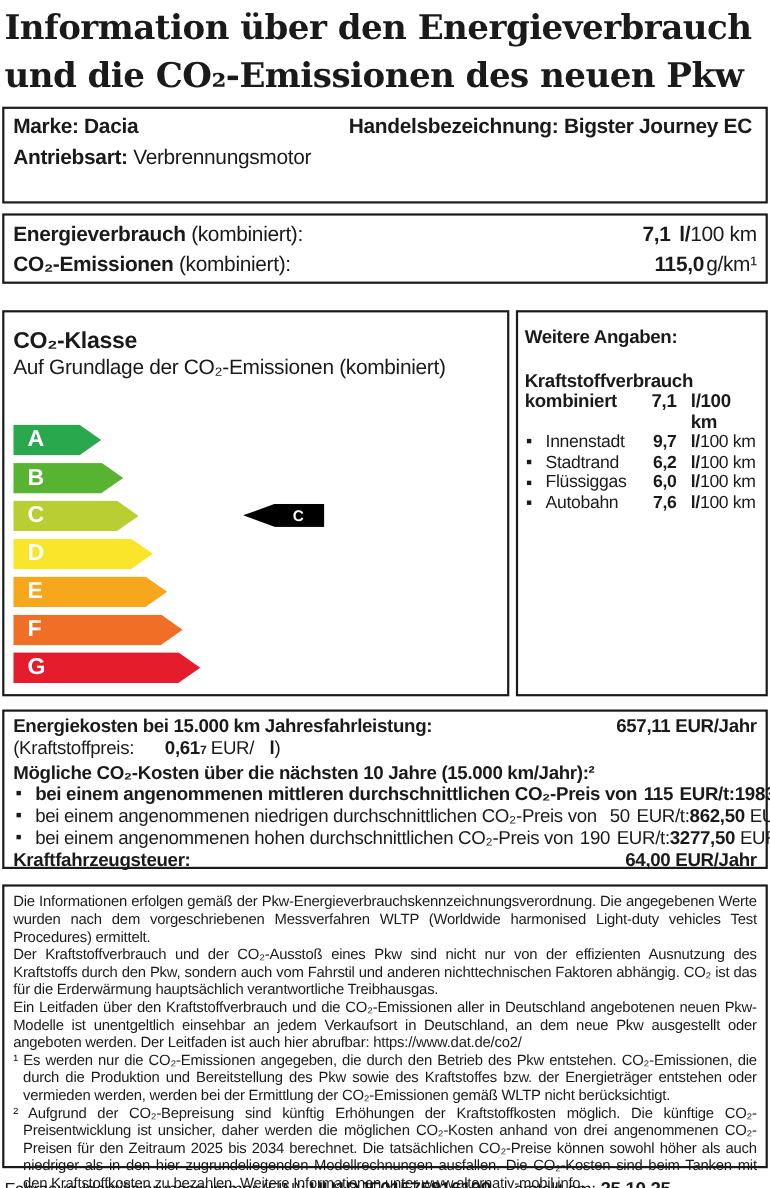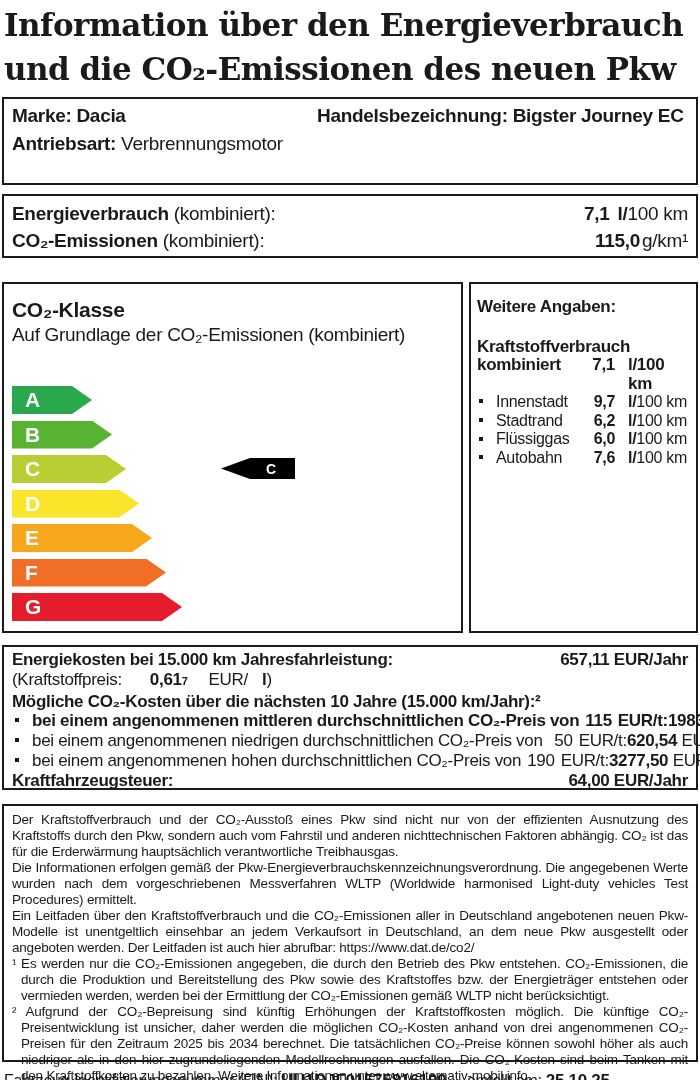--- a/index.html
+++ b/index.html
@@ -71,21 +71,21 @@
 
   
   .cost-box { margin-top:12px; height:145px; padding:3px 8px 0 8px; font-size:17px; }
   .cost-row { display:flex; align-items:baseline; line-height:19.8px; white-space:nowrap; }
   .cost-row .right { margin-left:auto; }
   .bold { font-weight:bold; }
   .bullet-sq { width:4px; height:4px; background:#1a1a1a; flex:none; margin:0 13px 2px 3px; align-self:center; }
   .price-num { display:inline-block; min-width:24px; text-align:right; margin:0 6px; }
   .sup7 { font-size:11px; vertical-align:super; font-weight:bold; }
   .ksp-val { font-weight:bold; margin-left:28px; }
-  .ksp-mid { margin-left:21px; }
+  .ksp-mid { margin-left:4px; }
   .ksp-unit { margin-left:14px; font-weight:bold; }
 
   
   .fine-box { margin-top:14px; height:258px; padding:6px 8px 0 8px; font-size:13.5px; letter-spacing:-0.2px; }
   .fine-box p { line-height:16px; text-align:justify; }
   .fine-box p.fn { padding-left:9px; text-indent:-9px; }
 
   
   .footer { position:relative; margin-top:9px; font-size:16px; line-height:20px; }
   .footer .fin-part { position:absolute; left:4px; top:0; }
@@ -245,36 +245,36 @@
       <span>Mögliche CO₂-Kosten über die nächsten 10 Jahre (15.000 km/Jahr):²</span>
     </div>
     <div class="cost-row bold">
       <span class="bullet-sq"></span>
       <span><span>bei einem angenommenen mittleren durchschnittlichen CO₂-Preis von</span><span class="price-num">115</span><span>EUR/t:</span></span>
       <span class="right"><span>1983,75</span> </span>
     </div>
     <div class="cost-row">
       <span class="bullet-sq"></span>
       <span><span>bei einem angenommenen niedrigen durchschnittlichen CO₂-Preis von</span><span class="price-num">50</span><span>EUR/t:</span></span>
-      <span class="right"><b>620,54</b> <span>EUR</span></span>
+      <span class="right"><b>862,50</b> <span>EUR</span></span>
     </div>
     <div class="cost-row">
       <span class="bullet-sq"></span>
       <span><span>bei einem angenommenen hohen durchschnittlichen CO₂-Preis von</span><span class="price-num">190</span><span>EUR/t:</span></span>
       <span class="right"><b>3277,50</b> <span>EUR</span></span>
     </div>
     <div class="cost-row bold">
       <span>Kraftfahrzeugsteuer:</span>
       <span class="right">64,00 EUR/Jahr</span>
     </div>
   </div>
 
   <div class="box fine-box">
+    <p>Die Informationen erfolgen gemäß der Pkw-Energieverbrauchskennzeichnungsverordnung. Die angegebenen Werte wurden nach dem vorgeschriebenen Messverfahren WLTP (Worldwide harmonised Light-duty vehicles Test Procedures) ermittelt.</p>
     <p>Der Kraftstoffverbrauch und der CO₂-Ausstoß eines Pkw sind nicht nur von der effizienten Ausnutzung des Kraftstoffs durch den Pkw, sondern auch vom Fahrstil und anderen nichttechnischen Faktoren abhängig. CO₂ ist das für die Erderwärmung hauptsächlich verantwortliche Treibhausgas.</p>
-    <p>Die Informationen erfolgen gemäß der Pkw-Energieverbrauchskennzeichnungsverordnung. Die angegebenen Werte wurden nach dem vorgeschriebenen Messverfahren WLTP (Worldwide harmonised Light-duty vehicles Test Procedures) ermittelt.</p>
     <p>Ein Leitfaden über den Kraftstoffverbrauch und die CO₂-Emissionen aller in Deutschland angebotenen neuen Pkw-Modelle ist unentgeltlich einsehbar an jedem Verkaufsort in Deutschland, an dem neue Pkw ausgestellt oder angeboten werden. Der Leitfaden ist auch hier abrufbar:  https://www.dat.de/co2/</p>
     <p class="fn">¹ Es werden nur die CO₂-Emissionen angegeben, die durch den Betrieb des Pkw entstehen. CO₂-Emissionen, die durch die Produktion und Bereitstellung des Pkw sowie des Kraftstoffes bzw. der Energieträger entstehen oder vermieden werden, werden bei der Ermittlung der CO₂-Emissionen gemäß WLTP nicht berücksichtigt.</p>
     <p class="fn">² Aufgrund der CO₂-Bepreisung sind künftig Erhöhungen der Kraftstoffkosten möglich. Die künftige CO₂-Preisentwicklung ist unsicher, daher werden die möglichen CO₂-Kosten anhand von drei angenommenen CO₂-Preisen für den Zeitraum  2025 bis  2034  berechnet. Die tatsächlichen CO₂-Preise können sowohl höher als auch niedriger als in den hier zugrundeliegenden Modellrechnungen ausfallen. Die CO₂-Kosten sind beim Tanken mit den Kraftstoffkosten zu bezahlen. Weitere Informationen unter www.alternativ-mobil.info.</p>
   </div>
 
   <div class="footer">
     <span class="fin-part">
       <span>Fahrzeug-Identifizierungsnummer (FIN):</span>
       <b>UU1DJF01575816109</b>
     </span>

